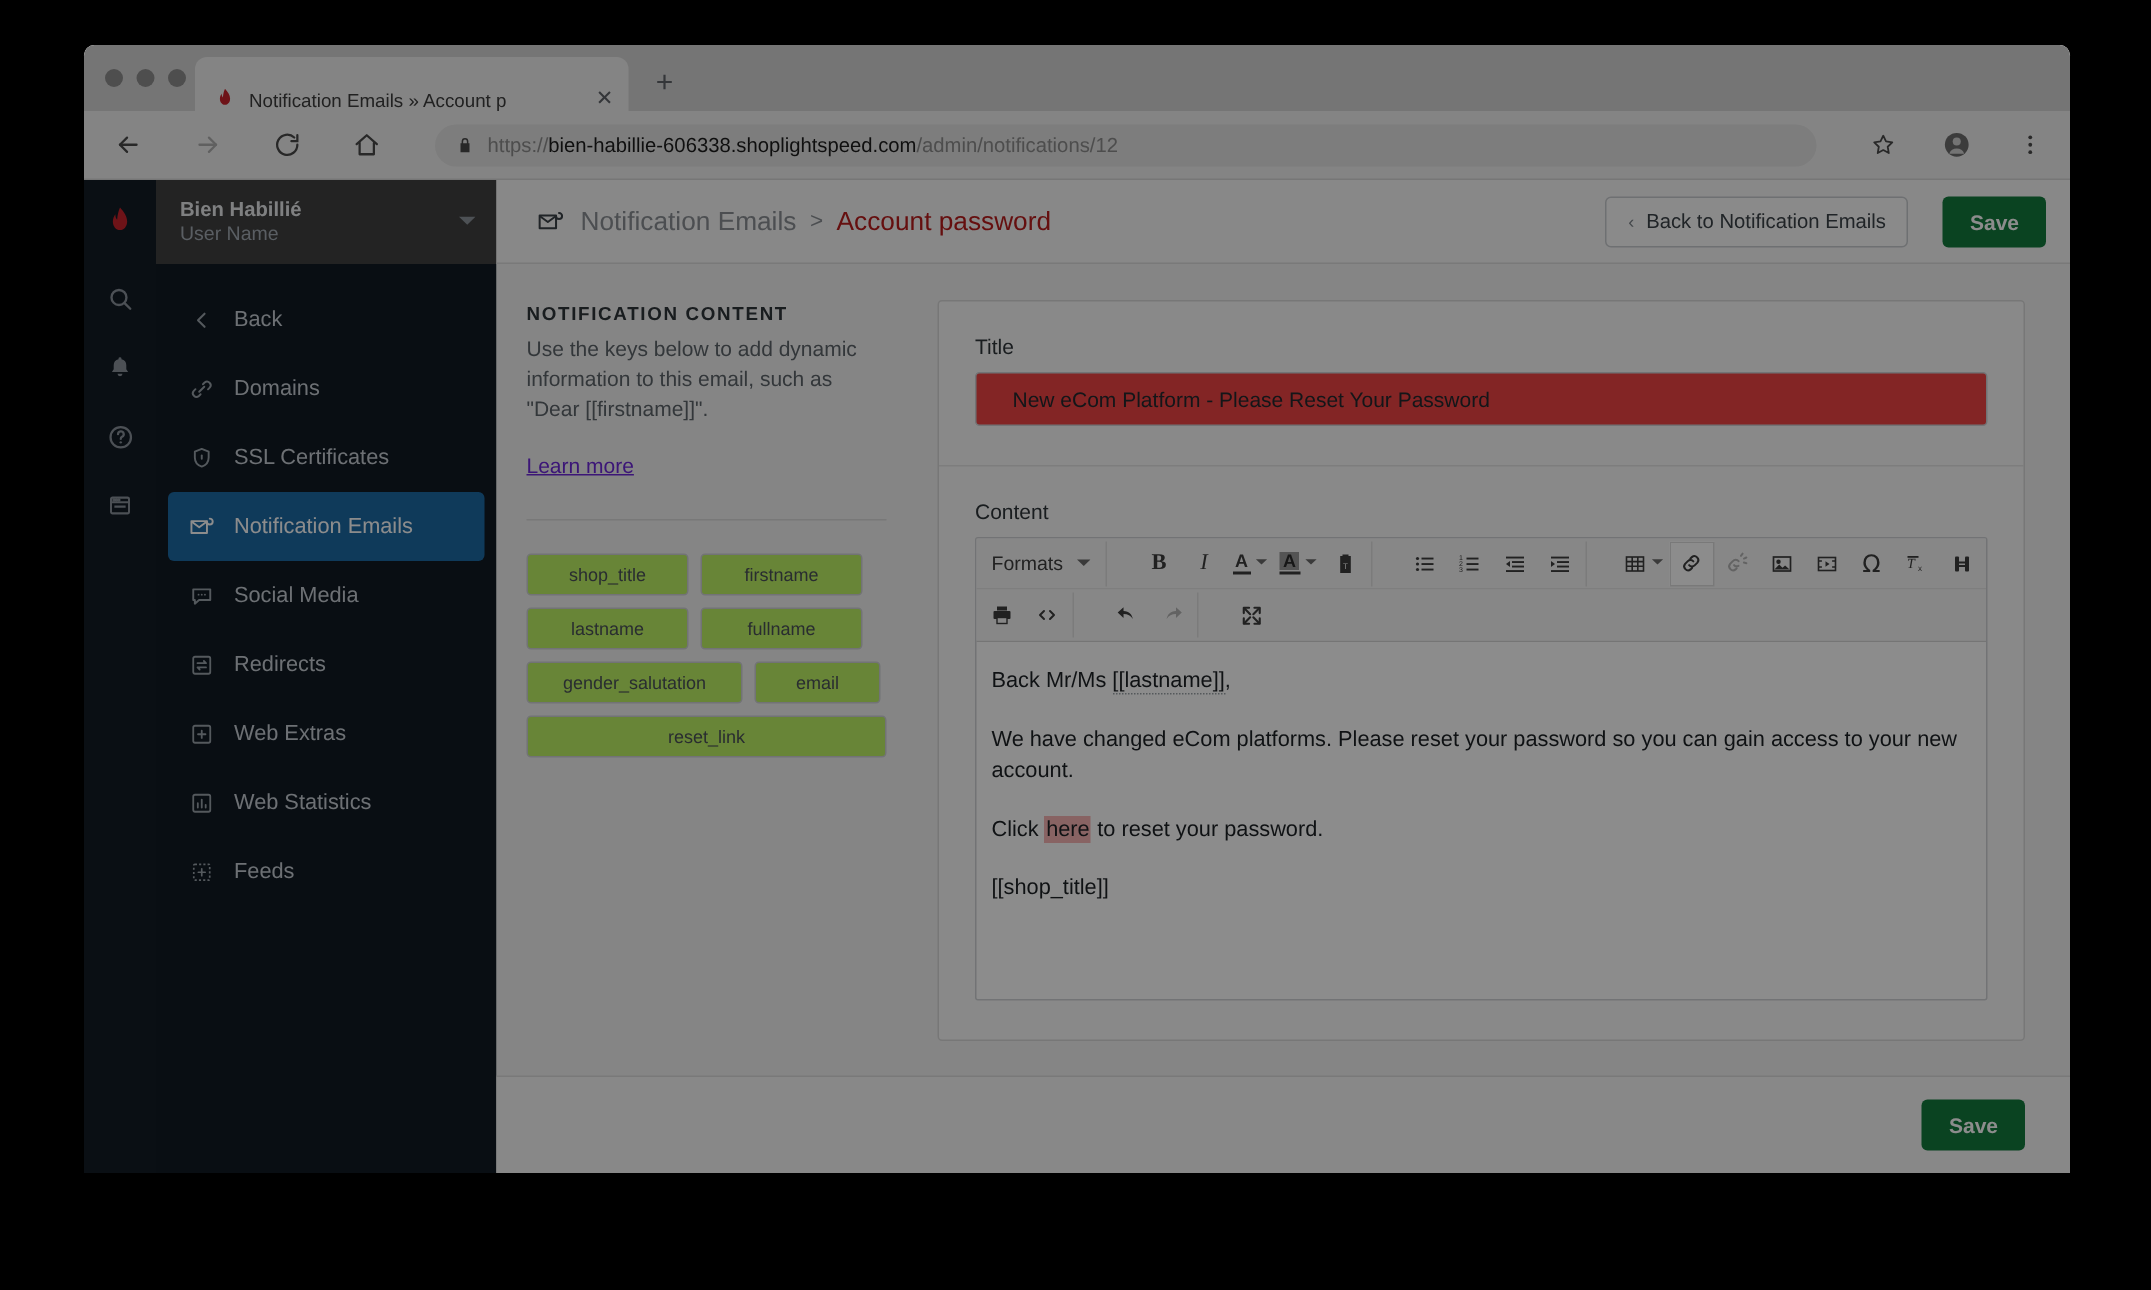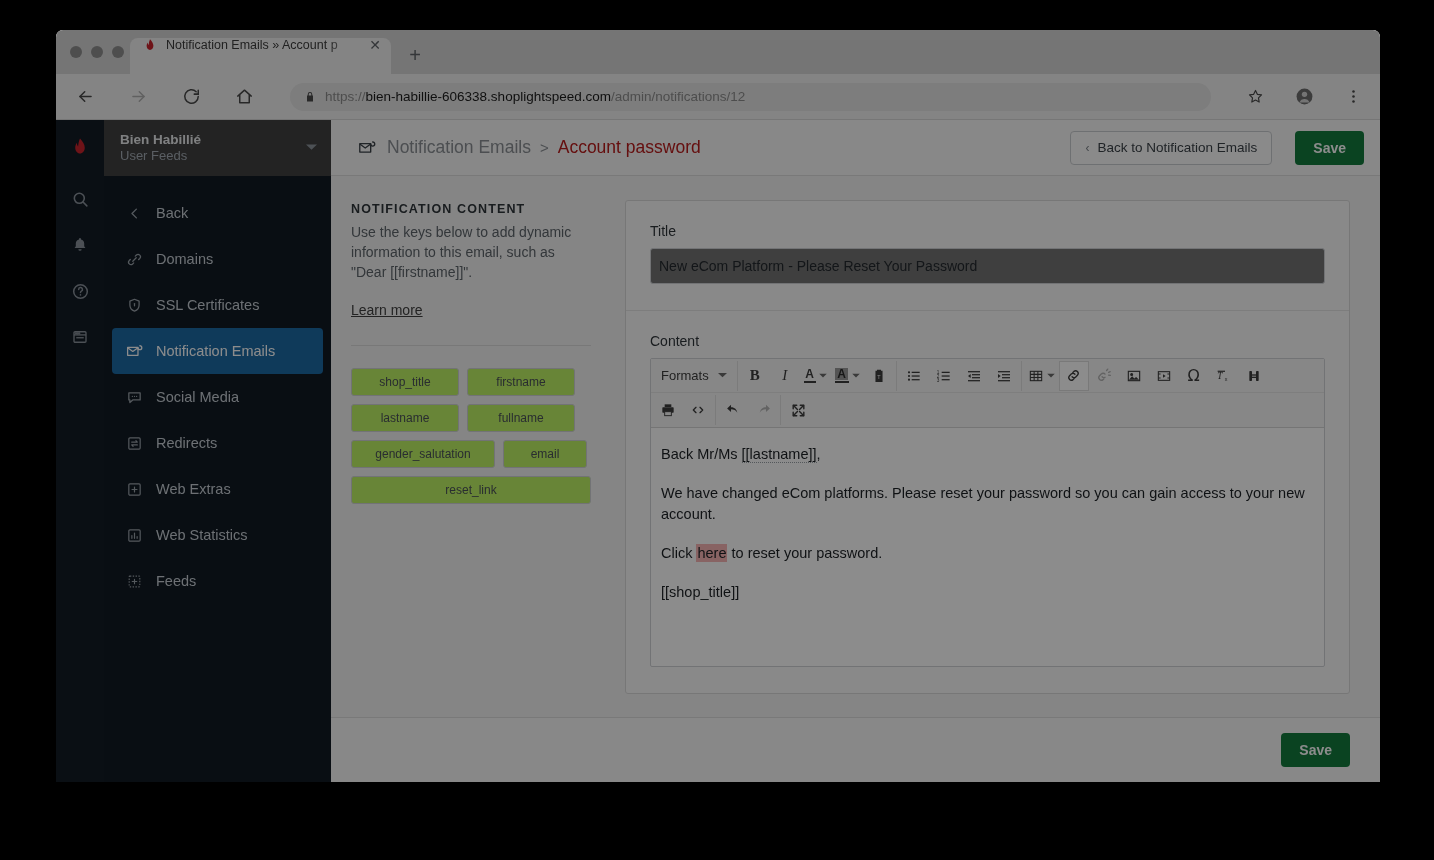--- a/index.html
+++ b/index.html
@@ -25,23 +25,23 @@
     height: 44px; background: #d6d6d6;
     position: relative;
     display: flex; align-items: flex-end;
   }
   #traffic-lights {
     position: absolute; left: 14px; top: 16px;
     display: flex; gap: 9px;
   }
   .traffic-dot { width: 12px; height: 12px; border-radius: 50%; background: #8e8e8e; }
   #tab-active {
-    margin-left: 74px; width: 261px; height: 36px;
+    margin-left: 74px; width: 289px; height: 36px;
     background: #f1f1f1; border-radius: 8px 8px 0 0;
-    display: flex; align-items: flex-start; padding: 0 8px 0 12px;
+    display: flex; align-items: flex-end; padding: 0 8px 0 12px;
     gap: 8px; position: relative;
   }
   .tab-favicon { width: 16px; height: 16px; flex: 0 0 16px; }
   #tab-title {
     font-size: 12.5px; color: #3c3c3c; white-space: nowrap;
     overflow: hidden; flex: 1;
     -webkit-mask-image: linear-gradient(to right, #000 84%, transparent 100%);
             mask-image: linear-gradient(to right, #000 84%, transparent 100%);
   }
   #tab-close {
@@ -152,21 +152,21 @@
     border-bottom: 1px solid #dcdcdc; overflow: hidden;
   }
 
   
   #info-col { width: 240px; flex: 0 0 240px; padding-top: 2px; }
   #info-heading {
     font-size: 12.5px; font-weight: 700; letter-spacing: 0.09em;
     color: #2f353a; margin-bottom: 6px;
   }
   #info-desc { font-size: 14px; line-height: 1.43; color: #5d646a; }
-  #learn-more { display: inline-block; margin-top: 20px; font-size: 14px; color: #404040; }
+  #learn-more { display: inline-block; margin-top: 20px; font-size: 14px; color: #6d28d9; }
   #info-divider { height: 1px; background: #dadada; margin: 26px 0 22px 0; }
   #key-chips { display: flex; flex-wrap: wrap; gap: 8px; }
   .key-chip {
     height: 28px; border: 1px solid #cfd2d5; border-radius: 3px;
     background: #bef264; color: #4b5258; font-size: 12px;
     display: flex; align-items: center; justify-content: center;
     padding: 0 23px;
   }
   .chip-half { width: 108px; flex: 0 0 108px; }
   .chip-wide { width: 144px; flex: 0 0 144px; }
@@ -177,29 +177,29 @@
   #form-panel {
     flex: 1; min-width: 0; background: #fafafa;
     border: 1px solid #d9d9d9; border-radius: 3px;
     align-self: flex-start;
   }
   .field-block { padding: 22px 24px 26px 24px; }
   #title-block { border-bottom: 1px solid #e3e3e3; }
   .field-label { font-size: 14px; color: #2f353a; margin-bottom: 9px; }
   #title-input {
     width: 100%; height: 36px; border: 1px solid #cfd2d5; border-radius: 3px;
-    background: #737373; font-size: 14px; color: #24292e; padding: 0 8px;
+    background: #ef4444; font-size: 14px; color: #24292e; padding: 0 24px;
     font-family: "Liberation Sans", sans-serif;
   }
 
   
   #editor { border: 1px solid #cfd2d5; border-radius: 2px; background: #ffffff; }
   .tb-row {
     display: flex; align-items: center; background: #f6f6f6;
-    min-height: 34px; padding: 1px 0;
+    min-height: 34px; padding: 1px 0; gap: 18px;
   }
   .tb-row:first-child { border-bottom: 1px solid #e6e6e6; }
   #editor-toolbar { border-bottom: 1px solid #d5d5d5; }
   .tb-group { display: flex; align-items: center; border-right: 1px solid #e0e0e0; padding: 0 2px; }
   .tb-group:last-child { border-right: none; }
   .tb-btn {
     min-width: 30px; height: 30px; display: flex; align-items: center;
     justify-content: center; color: #3d3d3d; padding: 0 4px;
   }
   .tb-btn.text-btn { font-size: 13px; color: #3d3d3d; padding: 0 8px; gap: 6px; }
@@ -346,21 +346,21 @@
             <circle cx="8.8" cy="7.1" r=".6" fill="currentColor"></circle>
             <circle cx="11" cy="7.1" r=".6" fill="currentColor"></circle>
           </svg>
       </div>
     </div>
 
     <div id="sidebar">
       <div id="account-switcher">
         <div id="account-names">
           <div id="shop-name">Bien Habillié</div>
-          <div id="user-name">User Feeds</div>
+          <div id="user-name">User Name</div>
         </div>
         <span id="account-caret">
           <svg viewBox="0 0 12 8" width="11" height="8" fill="currentColor">
               <path d="M0 1.3L6 7l6-5.7z"></path>
             </svg>
         </span>
       </div>
 
       <nav id="sidebar-nav">
 

